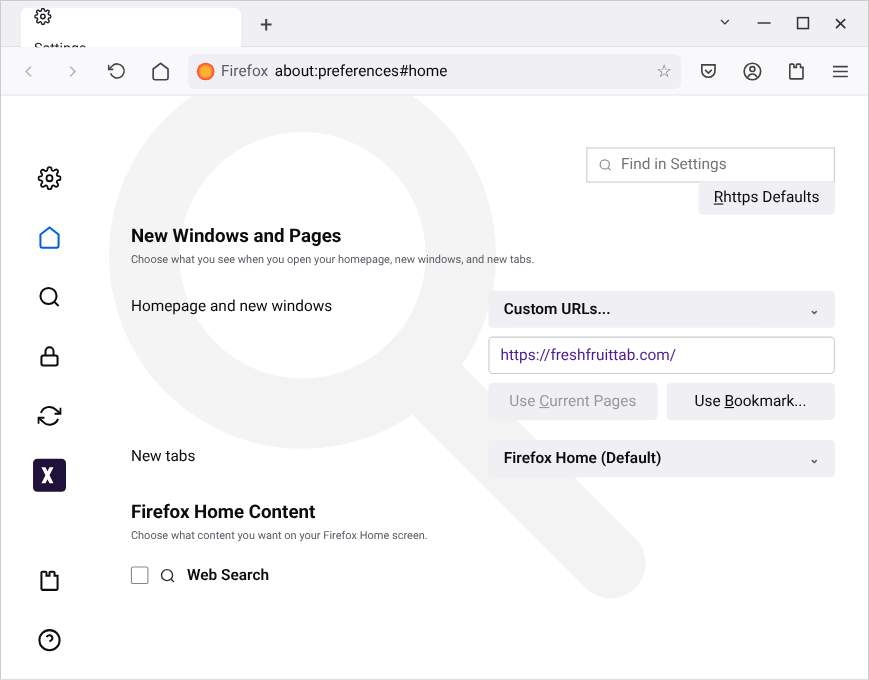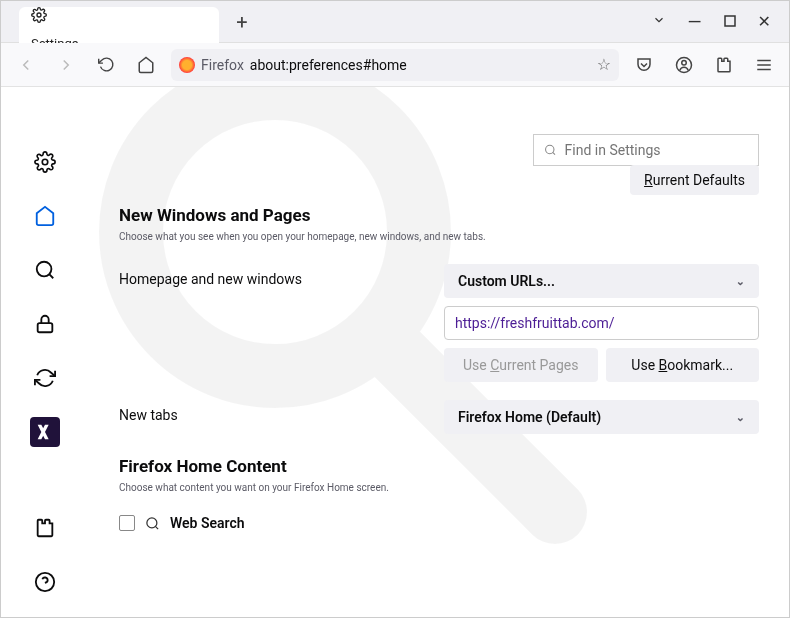--- a/index.html
+++ b/index.html
@@ -483,21 +483,21 @@
         <svg width="14" height="14" viewBox="0 0 24 24" fill="none" stroke="#888" stroke-width="2">
             <circle cx="11" cy="11" r="8"></circle>
             <line x1="21" y1="21" x2="16.6" y2="16.6"></line>
           </svg>
         <input type="text" placeholder="Find in Settings" style="">
       </div>
 
       <h1 class="page-title">Home</h1>
 
       <button class="restore-btn">
-        <span class="u">R</span><span>urrent Defaults</span>
+        <span class="u">R</span><span>https Defaults</span>
       </button>
 
       <h2 class="section-title">New Windows and Pages</h2>
       <div class="section-desc">Choose what you see when you open your homepage, new windows, and new tabs.</div>
 
       <div class="settings-row">
         <div class="setting-label">Homepage and new windows</div>
         <div class="setting-control">
           <div class="dropdown">
             <span>Custom URLs...</span>

